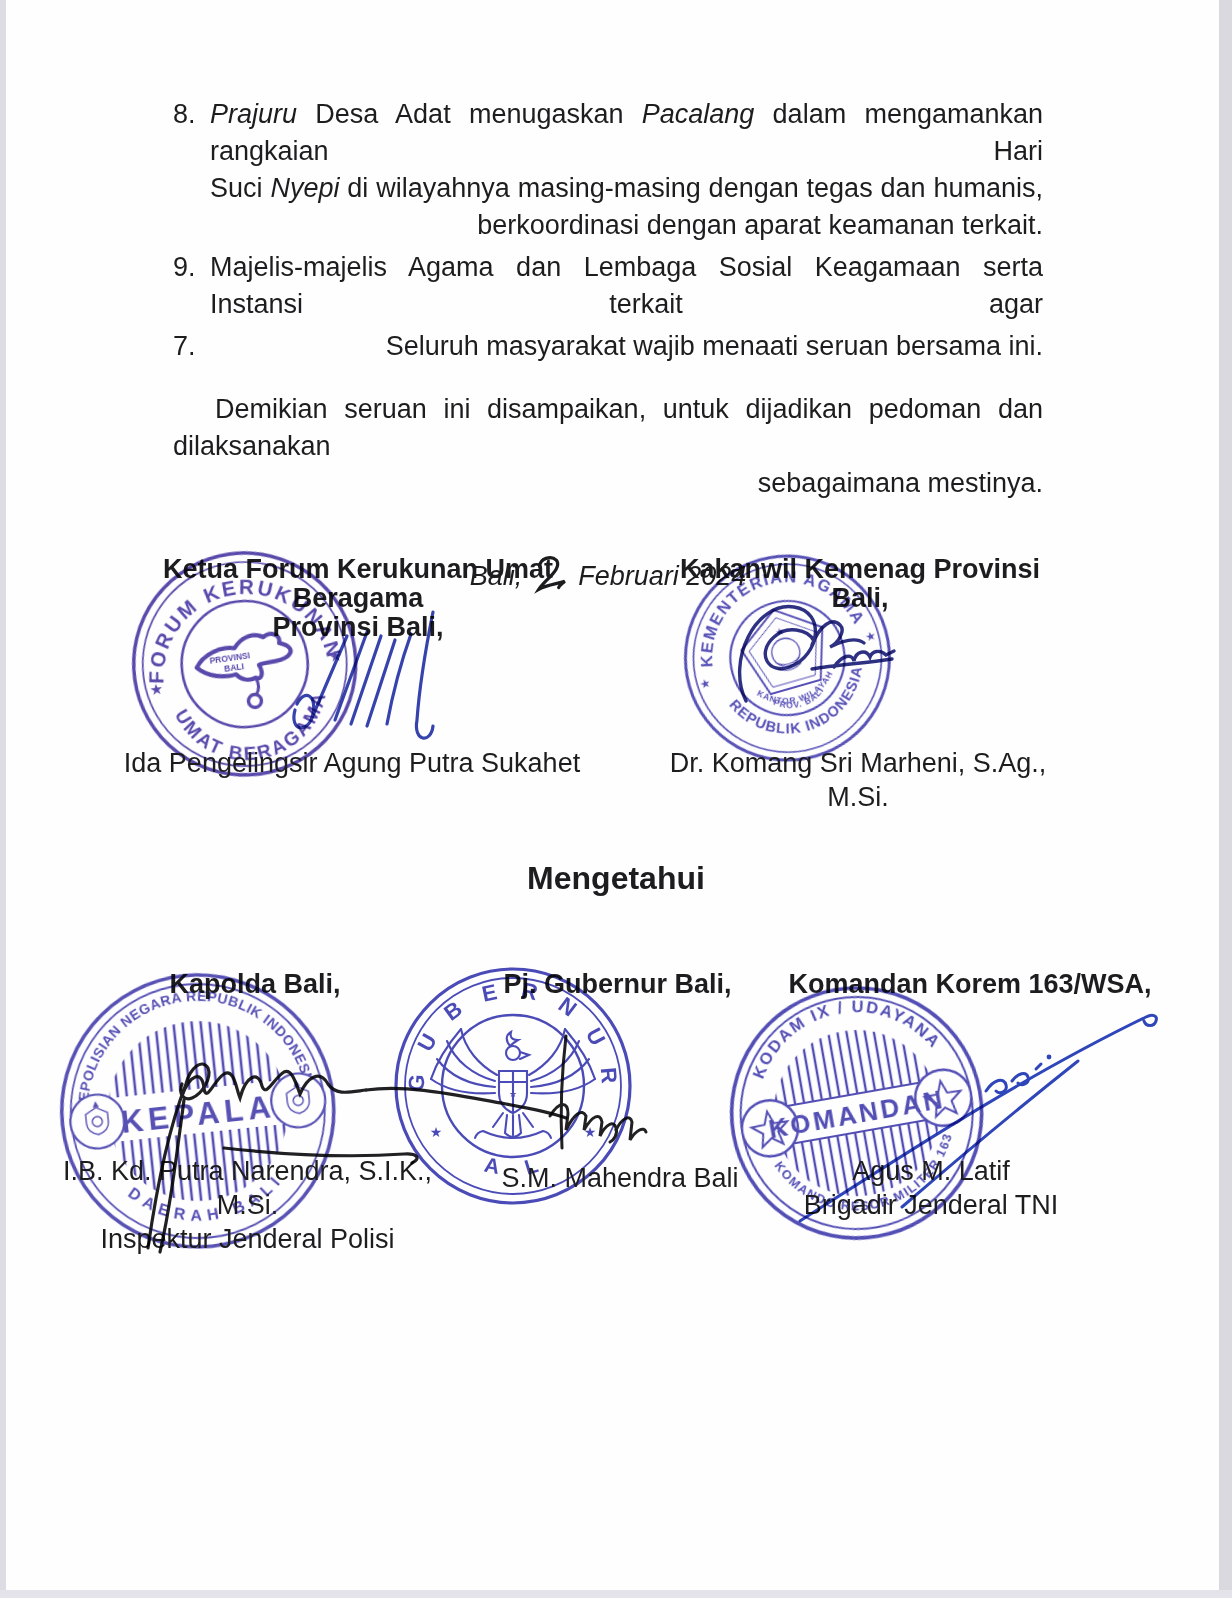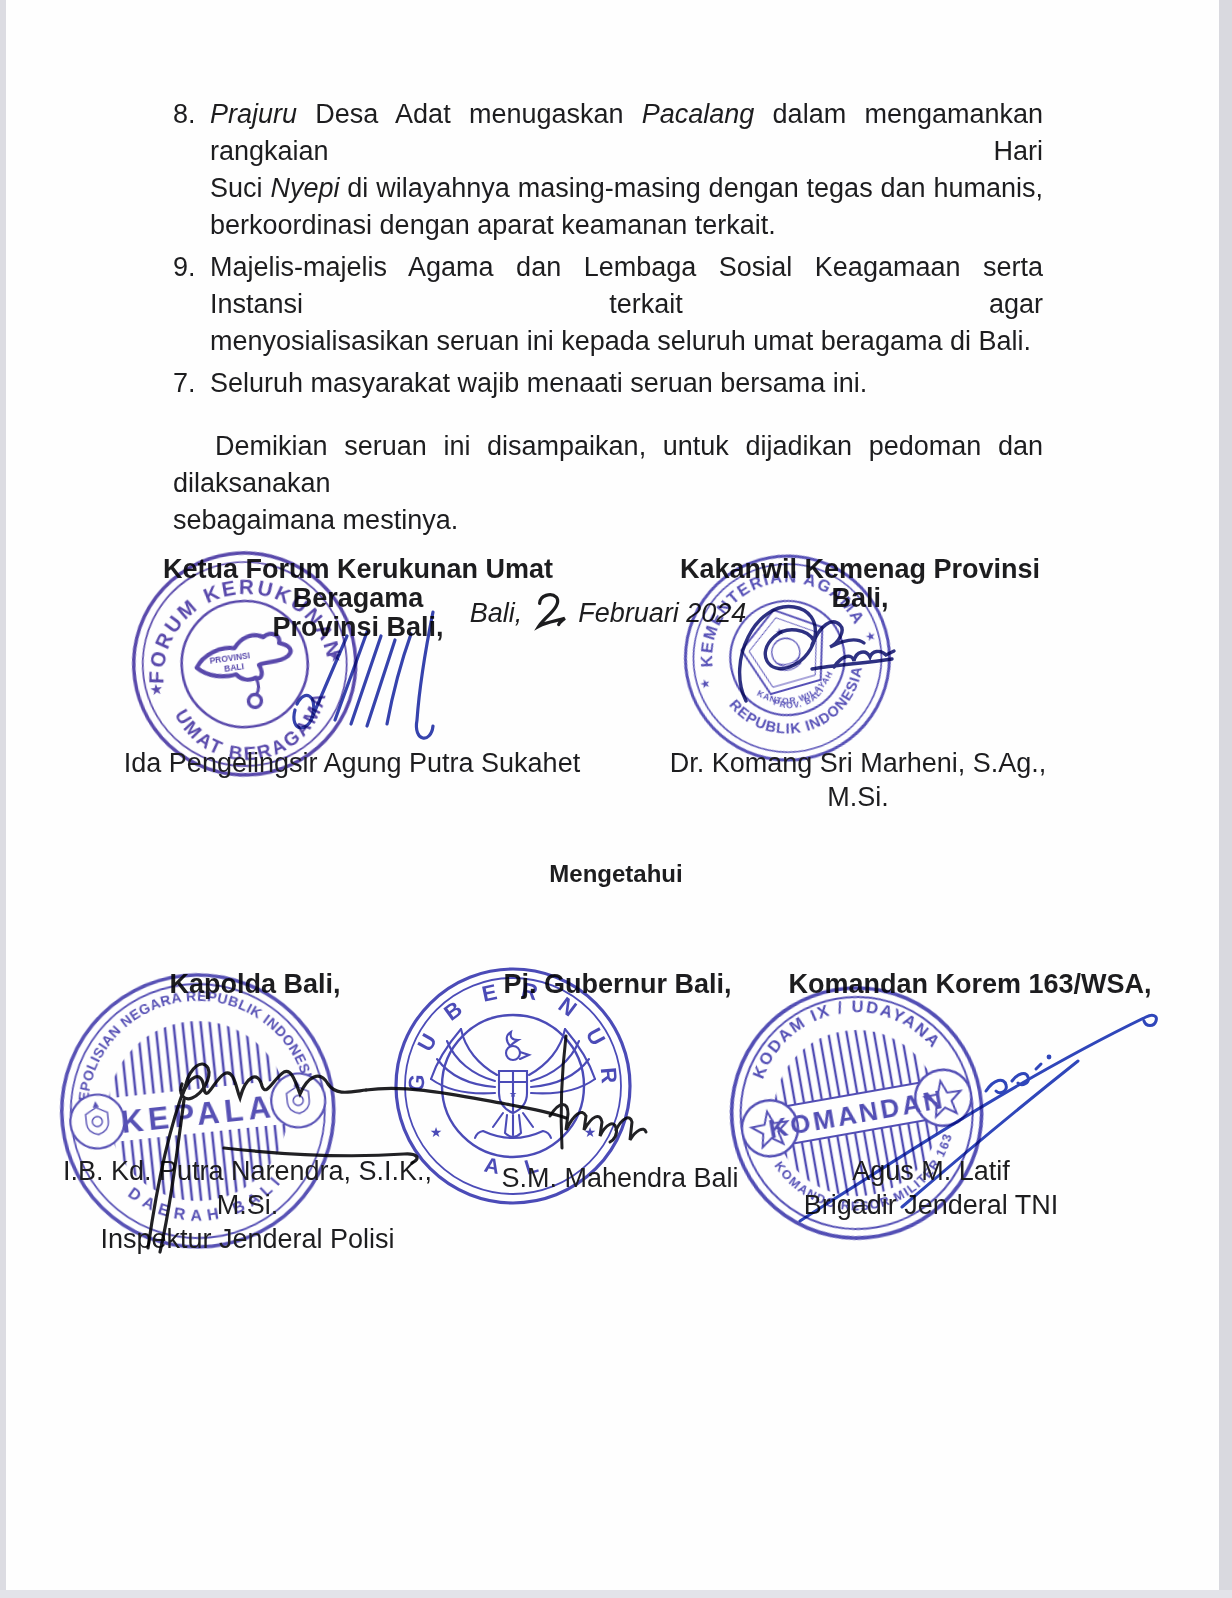--- a/index.html
+++ b/index.html
@@ -7,32 +7,32 @@
         font-family:"Liberation Sans", sans-serif;color:var(--ink-text,#1d1d1f);}
   .edge{position:absolute;pointer-events:none;}
   .edge.left{left:0;top:0;width:6px;height:100%;background:#dcdce2;}
   .edge.right{right:0;top:0;width:13px;height:100%;background:#d9d9df;}
   .edge.bottom{left:0;bottom:0;width:100%;height:8px;background:#e3e3e9;}
 
   
   .doc-flow{position:absolute;left:173px;top:96px;width:870px;font-size:27px;line-height:37px;}
   .item{display:grid;grid-template-columns:37px 833px;margin-bottom:5px;}
   .num{text-align:left;}
-  .line{display:block;text-align:left;}
+  .line{display:block;text-align:right;}
   .line.just{text-align:justify;text-align-last:justify;}
   .it{font-style:italic;}
   .closing{margin-top:22px;width:870px;}
   .closing .line.ind{text-indent:42px;margin-top:26px;}
   .dateline{margin-top:48px;display:flex;justify-content:center;align-items:center;gap:9px;font-style:italic;}
   .hand2{display:inline-block;transform:rotate(-5deg) translateY(3px);}
 
   
   .sigtitle{position:absolute;font-weight:bold;font-size:27px;line-height:29px;text-align:center;}
   .signame{position:absolute;font-size:27px;line-height:34px;text-align:center;}
-  .ack{position:absolute;left:0;right:0;top:860px;text-align:center;font-weight:bold;font-size:24px;}
+  .ack{position:absolute;left:0;right:0;top:860px;text-align:center;font-weight:bold;font-size:32px;}
 
   .stamp{position:absolute;mix-blend-mode:multiply;opacity:.93;filter:blur(.3px);}
   .sig{position:absolute;mix-blend-mode:multiply;z-index:6;}
   .s-fkub{color:var(--stamp-fkub,#4c3ba6);}
   .s-kemenag{color:var(--stamp-kemenag,#4a43b2);}
   .s-polda{color:var(--stamp-polda,#4a43b0);}
   .s-gubernur{color:var(--stamp-gubernur,#3d3db3);}
   .s-korem{color:var(--stamp-korem,#4540b0);}
   svg text{font-family:"Liberation Sans", sans-serif;}
 </style>
@@ -51,21 +51,20 @@
           <div>
             <div class="line just"><span class="it">Prajuru</span><span> Desa Adat menugaskan </span><span class="it">Pacalang</span><span> dalam mengamankan rangkaian Hari</span></div>
             <div class="line just"><span>Suci </span><span class="it">Nyepi</span><span> di wilayahnya masing-masing dengan tegas dan humanis,</span></div>
             <div class="line"><span>berkoordinasi dengan aparat keamanan terkait.</span></div>
           </div>
         </div>
         <div class="item">
           <span class="num">9.</span>
           <div>
             <div class="line just"><span>Majelis-majelis Agama dan Lembaga Sosial Keagamaan serta Instansi terkait agar</span></div>
-            <div class="line"><span>menyosialisasikan seruan ini kepada seluruh umat beragama di Bali.</span></div>
           </div>
         </div>
         <div class="item">
           <span class="num">7.</span>
           <div>
             <div class="line"><span>Seluruh masyarakat wajib menaati seruan bersama ini.</span></div>
           </div>
         </div>
       </div>
     <div class="closing">

